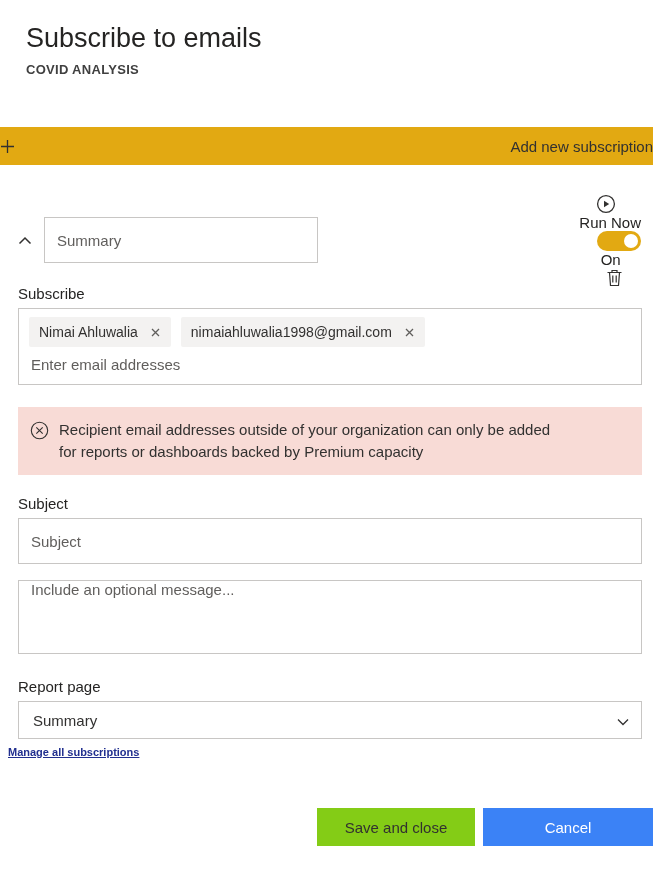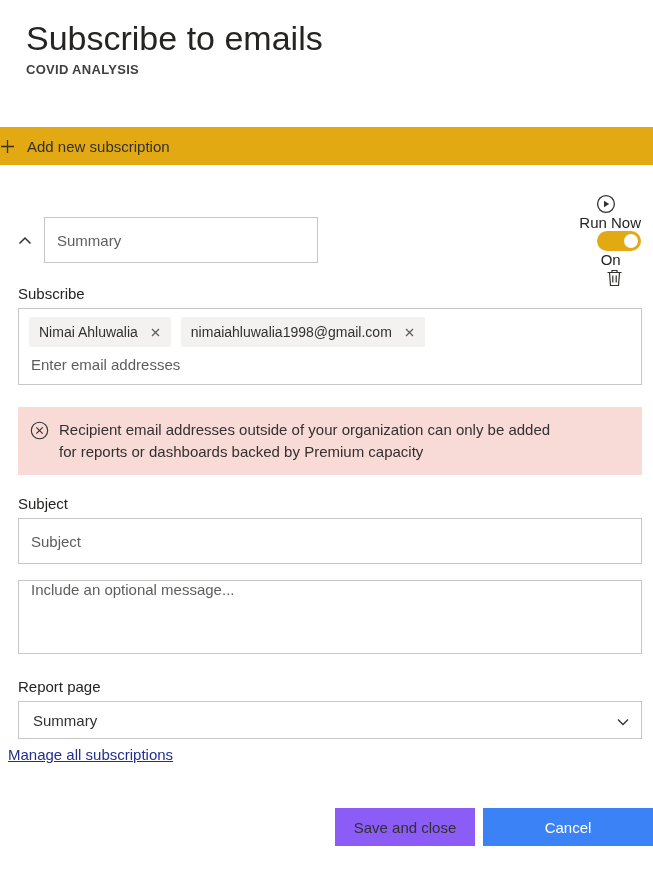--- a/index.html
+++ b/index.html
@@ -7,28 +7,28 @@
   body {
     font-family:"Liberation Sans", sans-serif;
     background:#ffffff;
     color:#252423;
     position:relative;
     overflow:hidden;
   }
 
   
   .header { padding:20px 0 0 26px; }
-  .title { font-size:34px; font-weight:400; color:#252423; line-height:36px; }
+  .title { font-size:27px; font-weight:400; color:#252423; line-height:36px; }
   .subtitle { margin-top:6px; font-size:13px; font-weight:700; letter-spacing:0.3px; color:#404040; }
 
   
   .add-bar {
     margin-top:50px; width:653px; height:38px;
     background:#E2A912; border:none; cursor:pointer;
-    display:flex; align-items:center; justify-content:flex-start; gap:12px;
+    display:flex; align-items:center; justify-content:space-between; gap:12px;
     font-family:"Liberation Sans", sans-serif;
     font-size:15px; color:#323130;
   }
   .add-bar svg { display:block; }
 
   
   .top-row {
     margin-top:52px; padding:0 12px 0 18px;
     display:flex; align-items:center; height:46px;
   }
@@ -100,29 +100,29 @@
     margin:0 0 0 18px; width:624px; height:38px; border:1px solid #c8c6c4;
     display:flex; align-items:center; justify-content:space-between;
     padding:0 12px 0 14px; font-size:15px; color:#323130; cursor:pointer; background:#fff;
   }
 
   
   .footer {
     position:absolute; left:0; right:0; bottom:0; height:129px; background:#ffffff;
   }
   .manage-link {
-    display:inline-block; margin:6px 0 0 8px; font-size:15px;
-    color:#212F8F; text-decoration:underline; cursor:pointer;
+    display:inline-block; margin:6px 0 0 8px; font-size:11px;
+    color:#212F8F; text-decoration:underline; cursor:pointer;font-weight:bold;
   }
   .btn-row { position:absolute; right:0; bottom:23px; display:flex; gap:8px; }
   .btn {
     height:38px; border:none; cursor:pointer;
     font-family:"Liberation Sans", sans-serif; font-size:15px;
   }
-  .btn-save { width:140px; background:#8b5cf6; color:#323130; }
+  .btn-save { width:158px; background:#84cc16; color:#323130; }
   .btn-cancel { width:170px; background:#3b82f6; color:#ffffff; }
 </style>
 </head>
 <body>
 
 
 
 <div class="header">
   <div class="title">Subscribe to emails</div>
   <div class="subtitle">COVID ANALYSIS</div>

